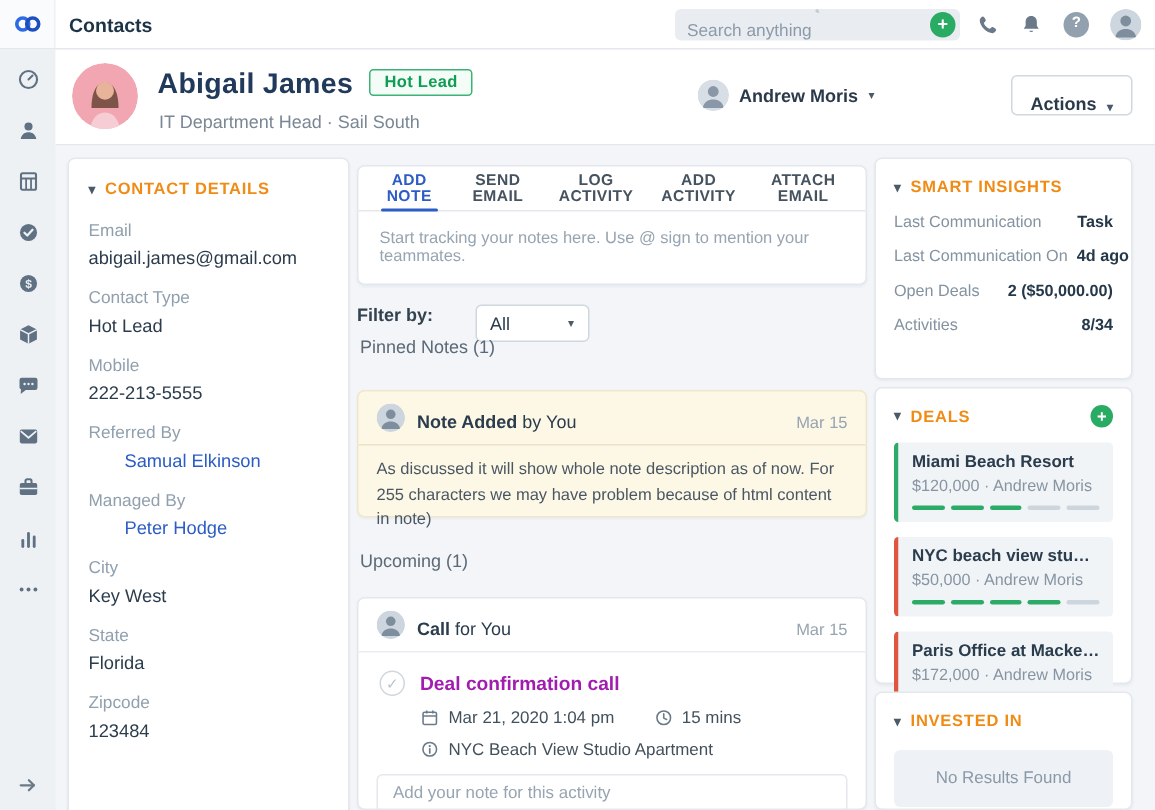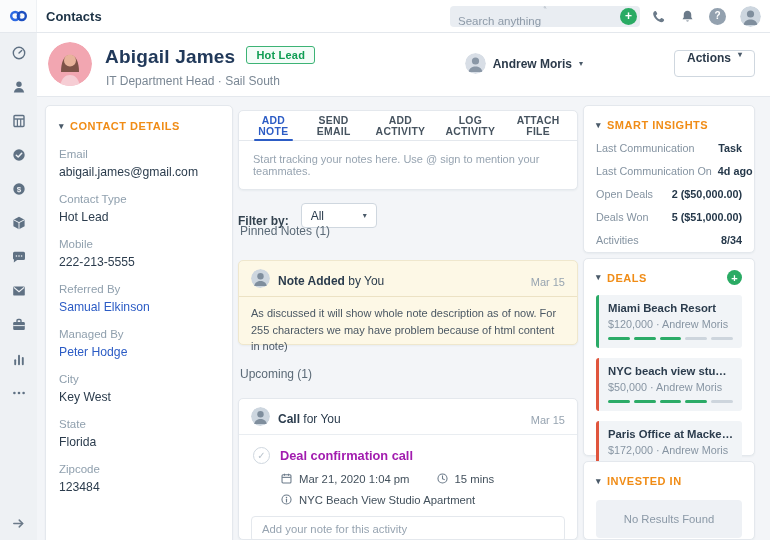--- a/index.html
+++ b/index.html
@@ -26,48 +26,48 @@
 
   
   .chead{position:absolute;left:37px;top:33px;width:733px;height:64px;background:#fff;border-bottom:1px solid #e4e8ed;}
   .avatar-lg{position:absolute;left:11px;top:9px;width:44px;height:44px;border-radius:50%;overflow:hidden;}
   .cname{position:absolute;left:68px;top:13px;font-size:19px;font-weight:bold;color:#21395a;letter-spacing:.2px;}
   .badge{display:inline-block;margin-left:11px;padding:2px 9px;border:1px solid #3cb375;border-radius:3px;color:#0f9d53;font-size:11px;font-weight:bold;background:#f4fcf8;vertical-align:4px;}
   .csub{position:absolute;left:69px;top:41px;font-size:12px;color:#7a8794;}
   .owner{position:absolute;right:187px;top:20px;display:flex;align-items:center;gap:7px;cursor:pointer;}
   .owner-av{width:21px;height:21px;border-radius:50%;overflow:hidden;}
   .owner-name{font-size:12px;color:#2b3a4a;font-weight:bold;}
-  .actions-btn{position:absolute;right:15px;top:17px;height:27px;padding:0 12px;background:#fff;border:1px solid #cfd7df;border-radius:4px;font-size:12px;font-weight:bold;color:#2b3a4a;display:flex;align-items:flex-start;gap:7px;cursor:pointer;}
+  .actions-btn{position:absolute;right:15px;top:17px;height:27px;padding:0 12px;background:#fff;border:1px solid #cfd7df;border-radius:4px;font-size:12px;font-weight:bold;color:#2b3a4a;display:flex;align-items:flex-end;gap:7px;cursor:pointer;}
   .caret{color:#4a5a69;font-size:8px;line-height:1;}
 
   
   .card{position:absolute;background:#fff;border:1px solid #e4e8ed;border-radius:5px;box-shadow:0 1px 2px rgba(24,50,71,.05);}
   .section-head{display:flex;align-items:center;gap:6px;font-size:11px;font-weight:bold;letter-spacing:.5px;color:#f08c16;}
   .section-head .caret{font-size:9px;}
 
   
   .details-card{left:45px;top:105px;width:188px;height:460px;padding:14px 13px;}
   .field{margin-top:14px;}
   .field:first-child{margin-top:0;}
   .flabel{font-size:11.5px;color:#90a0ae;}
   .fvalue{font-size:12.2px;color:#2b3c4d;margin-top:5px;white-space:nowrap;}
-  .fvalue.link{color:#2c5cc5;cursor:pointer;}
+  .fvalue.link{color:#2c5cc5;cursor:pointer;margin-left:24px;}
   .fields{margin-top:16px;}
 
   
   .composer-card{left:238px;top:110px;width:340px;height:80px;padding:0;}
   .tabs{display:flex;height:30px;border-bottom:1px solid #e4e8ed;padding:0 6px;}
   .tab{border:none;background:none;font-size:10.4px;font-weight:bold;letter-spacing:.3px;color:#46535f;padding:0 9px;position:relative;cursor:pointer;}
   .tab.active{color:#2c5cc5;}
   .tab.active:after{content:"";position:absolute;left:9px;right:9px;bottom:-1px;height:2px;background:#2c5cc5;border-radius:1px;}
   .composer-body{padding:12px 14px;}
   .composer-body textarea{width:100%;height:30px;border:none;outline:none;resize:none;font-size:11px;color:#45535f;font-family:"Liberation Sans",sans-serif;}
   .composer-body textarea::placeholder{color:#97a4b1;}
 
-  .filter-row{position:absolute;left:238px;top:203px;display:flex;align-items:flex-end;gap:12px;}
+  .filter-row{position:absolute;left:238px;top:203px;display:flex;align-items:flex-start;gap:28px;}
   .filter-label{font-size:12px;font-weight:bold;color:#33424f;}
   .filter-select{width:76px;height:25px;background:#fff;border:1px solid #cfd7df;border-radius:4px;display:flex;align-items:center;justify-content:space-between;padding:0 9px;font-size:12px;color:#2b3c4d;cursor:pointer;}
 
   .list-title{position:absolute;font-size:12px;color:#5b6a77;}
   .pinned-title{left:240px;top:224px;}
   .upcoming-title{left:240px;top:367px;}
 
   .note-card{left:238px;top:260px;width:340px;height:85px;background:#fdf8e6;border:1px solid #efe7cd;}
   .feed-head{display:flex;align-items:flex-end;gap:8px;padding:8px 12px;}
   .feed-av{width:19px;height:19px;border-radius:50%;overflow:hidden;flex:none;}
@@ -297,23 +297,23 @@
           <div class="flabel">Zipcode</div>
           <div class="fvalue">123484</div>
         </div>
       </div>
   </div>
 
   <div class="card composer-card">
     <div class="tabs" id="composer-tabs">
         <button class="tab active">ADD NOTE</button>
         <button class="tab">SEND EMAIL</button>
+        <button class="tab">LOG ACTIVITY</button>
         <button class="tab">ADD ACTIVITY</button>
-        <button class="tab">LOG ACTIVITY</button>
-        <button class="tab">ATTACH FILE</button>
+        <button class="tab">ATTACH EMAIL</button>
       </div>
     <div class="composer-body">
       <textarea placeholder="Start tracking your notes here. Use @ sign to mention your teammates." style=""></textarea>
     </div>
   </div>
 
   <div class="filter-row">
     <span class="filter-label">Filter by:</span>
     <div class="filter-select">
       <span>All</span>
@@ -396,24 +396,20 @@
         </div>
         <div class="irow">
           <span class="ilabel">Last Communication On</span>
           <span class="ival">4d ago</span>
         </div>
         <div class="irow">
           <span class="ilabel">Open Deals</span>
           <span class="ival">2 ($50,000.00)</span>
         </div>
         <div class="irow">
-          <span class="ilabel">Deals Won</span>
-          <span class="ival">5 ($51,000.00)</span>
-        </div>
-        <div class="irow">
           <span class="ilabel">Activities</span>
           <span class="ival">8/34</span>
         </div>
       </div>
   </div>
 
   <div class="card deals-card">
     <div class="deals-head">
       <div class="section-head">
         <span class="caret">▾</span>

